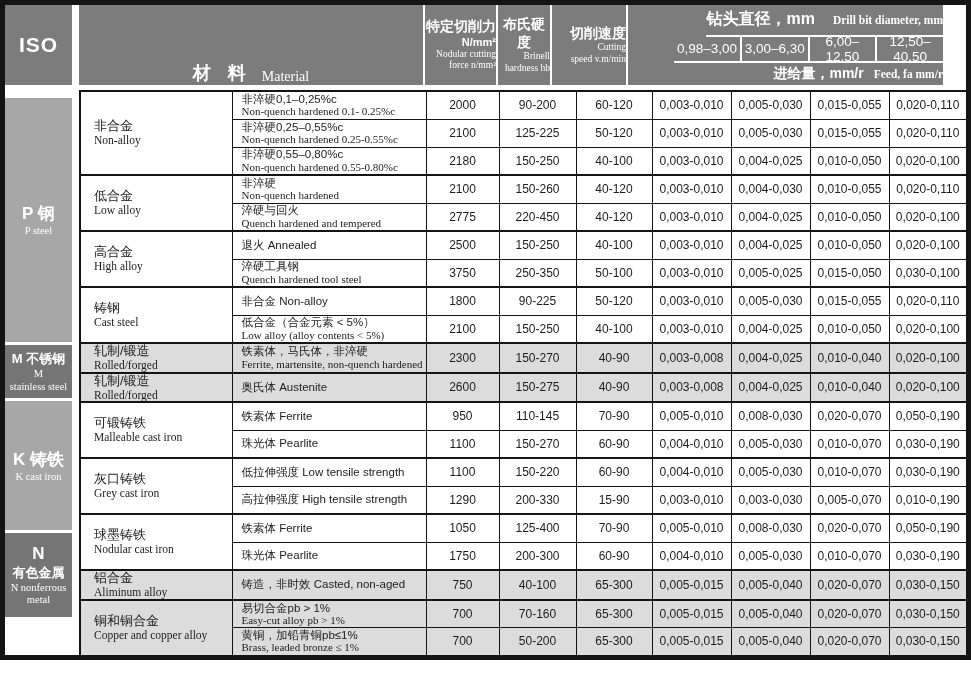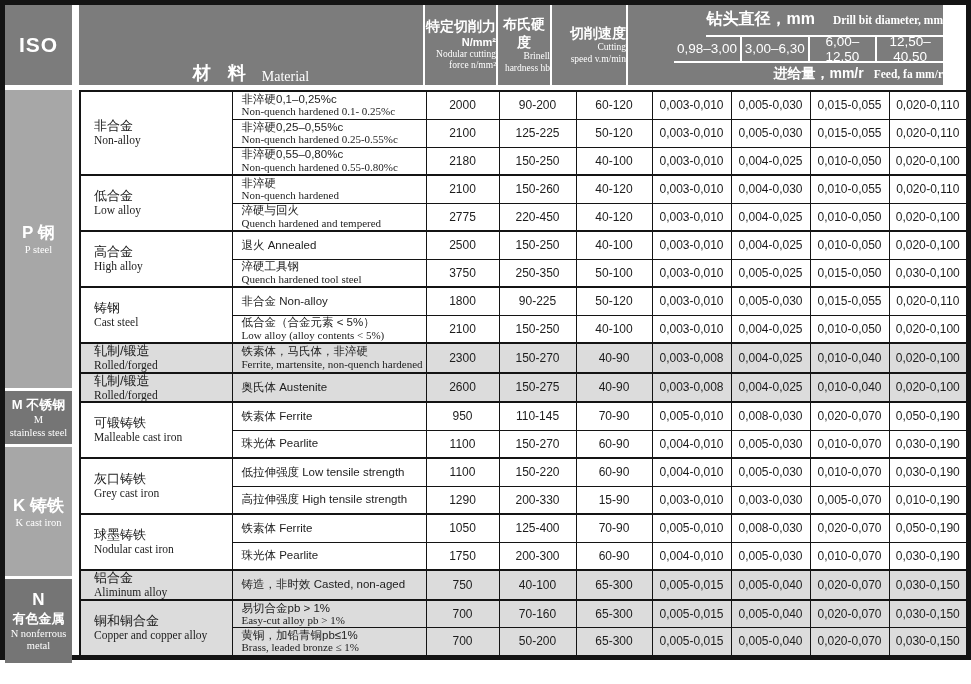--- a/index.html
+++ b/index.html
@@ -10,21 +10,21 @@
   }
   .frame{
     position:absolute;left:0;top:0;width:971px;height:660px;
     border:5px solid var(--border_dark,#111);box-sizing:border-box;
   }
   
   .iso-col{position:absolute;left:5px;top:5px;width:67px;}
   .iso-header{
     height:80px;background:var(--header_bg,#7c7c7c);color:var(--text_light,#fff);
     display:flex;align-items:center;justify-content:center;
-    font-size:21px;font-weight:bold;letter-spacing:1px;margin-bottom:5px;
+    font-size:21px;font-weight:bold;letter-spacing:1px;margin-bottom:13px;
   }
   .iso-block{
     color:var(--text_light,#fff);display:flex;flex-direction:column;
     align-items:center;justify-content:center;text-align:center;
     box-sizing:border-box;overflow:hidden;
   }
   .iso-block.light{background:var(--iso_light,#a7a7a7);}
   .iso-block.dark{background:var(--iso_dark,#757575);}
   .iso-line-big{font-size:17px;font-weight:bold;white-space:nowrap;}
   .iso-line-mid{font-size:13px;font-weight:bold;white-space:nowrap;}
@@ -85,21 +85,21 @@
 </style>
 </head>
 <body>
 
 <div class="sheet" style="--page_bg: #ffffff; --header_bg: #7c7c7c; --iso_light: #a7a7a7; --iso_dark: #757575; --row_shaded: #dcdcdc; --row_plain: #ffffff; --border_dark: #141414; --text_light: #ffffff; --text_dark: #1c1c1c;">
   <div class="frame"></div>
 
   <div class="iso-col">
     <div class="iso-header">ISO</div>
     <div>
-        <div class="iso-block light" style="height: 298px; margin-bottom: 3px;">
+        <div class="iso-block light" style="height: 244px; margin-bottom: 3px;">
           <div class="iso-line-big">P 钢</div>
           <div class="iso-line-small">P steel</div>
         </div>
         <div class="iso-block dark" style="height: 53px; margin-bottom: 3px;">
           <div class="iso-line-mid">M 不锈钢</div>
           <div class="iso-line-small">M</div>
           <div class="iso-line-small">stainless steel</div>
         </div>
         <div class="iso-block light" style="height: 129px; margin-bottom: 3px;">
           <div class="iso-line-big">K 铸铁</div>

